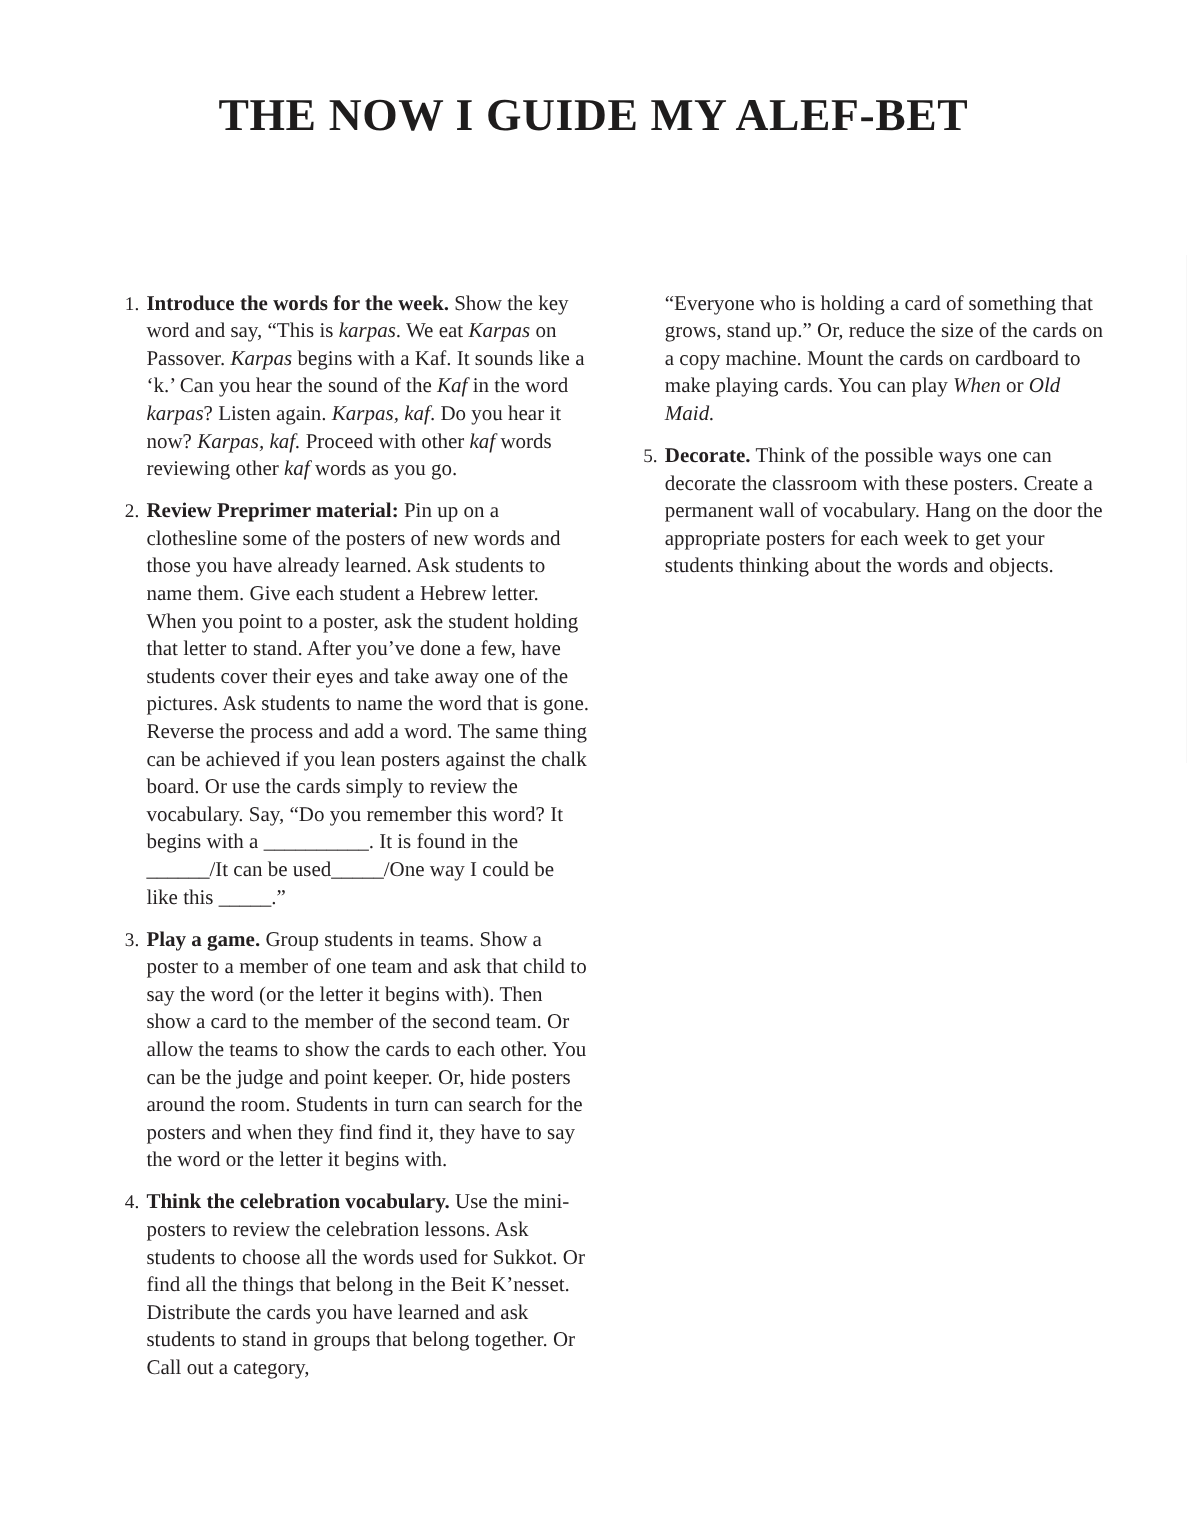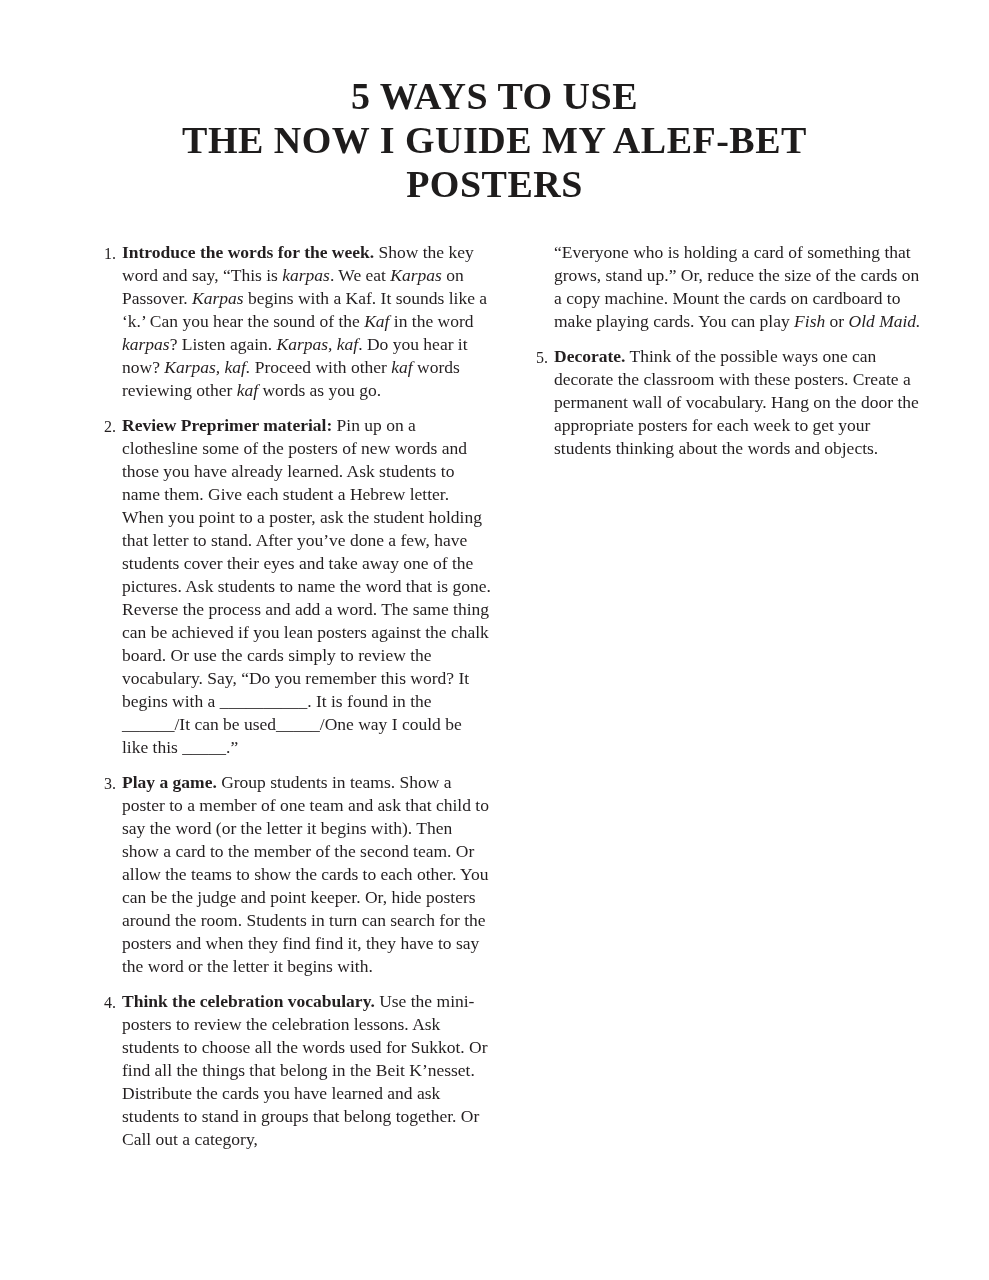--- a/index.html
+++ b/index.html
@@ -66,23 +66,21 @@
     letter-spacing: 1.1px;
     color: #3d3b3b;
   }
 </style>
 </head>
 <body>
 
 <div class="page">
 
   <header class="title-block">
-    <div>5 WAYS TO USE</div>
     <div>THE NOW I GUIDE MY ALEF-BET</div>
-    <div>POSTERS</div>
   </header>
 
   <main class="columns">
     <section class="col" id="col-left">
         <div class="item">
           <span class="num">1.</span>
           <div class="body-text"><span class="bold">Introduce the words for the week.</span><span> Show the key word and say, “This is </span><span class="italic">karpas</span><span>. We eat </span><span class="italic">Karpas</span><span> on Passover. </span><span class="italic">Karpas</span><span> begins with a Kaf. It sounds like a ‘k.’ Can you hear the sound of the </span><span class="italic">Kaf</span><span> in the word </span><span class="italic">karpas</span><span>? Listen again. </span><span class="italic">Karpas, kaf</span><span>. Do you hear it now? </span><span class="italic">Karpas, kaf.</span><span> Proceed with other </span><span class="italic">kaf</span><span> words reviewing other </span><span class="italic">kaf</span><span> words as you go.</span></div>
         </div>
         <div class="item">
           <span class="num">2.</span>
@@ -93,21 +91,21 @@
           <div class="body-text"><span class="bold">Play a game.</span><span> Group students in teams. Show a poster to a member of one team and ask that child to say the word (or the letter it begins with). Then show a card to the member of the second team. Or allow the teams to show the cards to each other. You can be the judge and point keeper. Or, hide posters around the room. Students in turn can search for the posters and when they find find it, they have to say the word or the letter it begins with.</span></div>
         </div>
         <div class="item">
           <span class="num">4.</span>
           <div class="body-text"><span class="bold">Think the celebration vocabulary.</span><span> Use the mini-posters to review the celebration lessons. Ask students to choose all the words used for Sukkot. Or find all the things that belong in the Beit K’nesset. Distribute the cards you have learned and ask students to stand in groups that belong together. Or Call out a category,</span></div>
         </div>
       </section>
     <section class="col" id="col-right">
         <div class="item">
           <span class="num"></span>
-          <div class="body-text"><span>“Everyone who is holding a card of something that grows, stand up.” Or, reduce the size of the cards on a copy machine. Mount the cards on cardboard to make playing cards. You can play </span><span class="italic">Fish</span><span> or </span><span class="italic">Old Maid.</span></div>
+          <div class="body-text"><span>“Everyone who is holding a card of something that grows, stand up.” Or, reduce the size of the cards on a copy machine. Mount the cards on cardboard to make playing cards. You can play </span><span class="italic">When</span><span> or </span><span class="italic">Old Maid.</span></div>
         </div>
         <div class="item">
           <span class="num">5.</span>
           <div class="body-text"><span class="bold">Decorate.</span><span> Think of the possible ways one can decorate the classroom with these posters. Create a permanent wall of vocabulary. Hang on the door the appropriate posters for each week to get your students thinking about the words and objects.</span></div>
         </div>
       </section>
   </main>
 
 
 </div>

